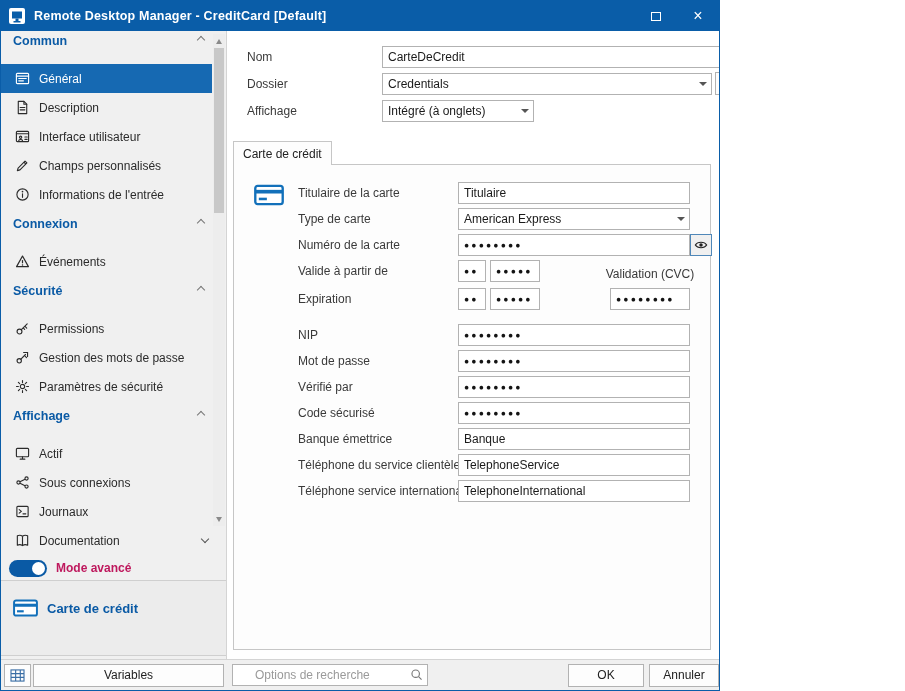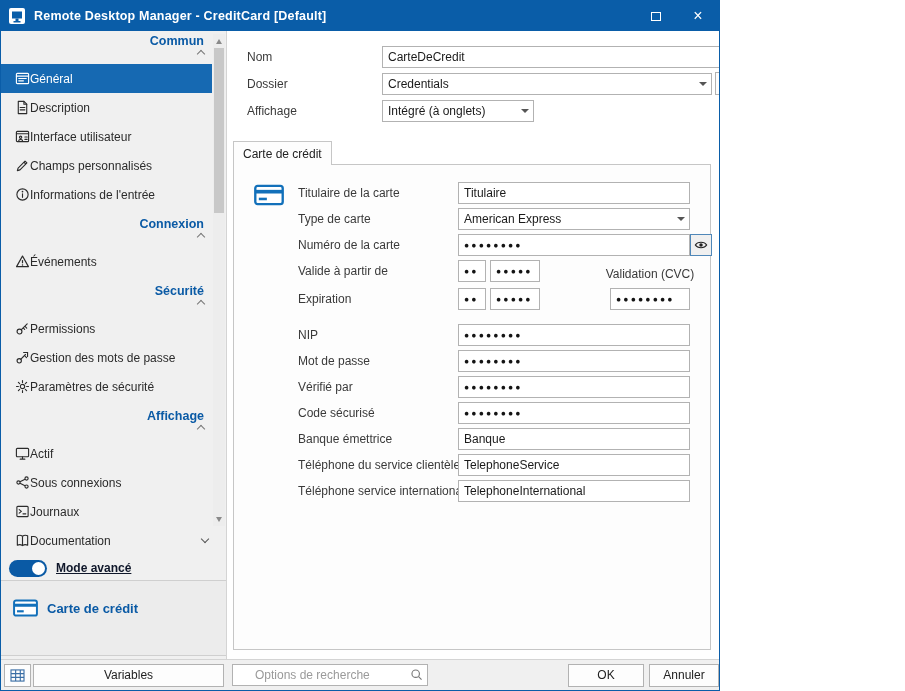--- a/index.html
+++ b/index.html
@@ -12,31 +12,31 @@
   .titlebar .appicon { width:18px; height:18px; margin-right:8px; }
   .titlebar .title { font-size:12.5px; font-weight:bold; letter-spacing:.2px; }
   .win-btns { margin-left:auto; display:flex; height:30px; }
   .win-btn { width:42px; height:30px; display:flex; align-items:center; justify-content:center; color:#fff; cursor:default; }
   .max-glyph { width:10px; height:9px; border:1px solid #fff; display:block; }
   .close-glyph { font-size:16px; line-height:1; }
 
   
   .sidebar { position:absolute; top:30px; left:0; width:226px; bottom:31px; background:#f0f0f0; border-right:1px solid #d4d4d4; }
   .side-list { position:absolute; top:3px; left:0; right:14px; }
-  .section-header { height:30px; display:flex; align-items:flex-end; padding:0 8px 0 12px; color:#0a5aa5; font-weight:bold; font-size:12.5px;flex-direction:column; }
+  .section-header { height:30px; display:flex; align-items:flex-start; padding:0 8px 0 12px; color:#0a5aa5; font-weight:bold; font-size:12.5px; }
   .sec-gap { height:8px; }
   .chev-up { width:6px; height:6px; border-left:1.4px solid #777; border-top:1.4px solid #777; transform:rotate(45deg); margin-left:auto; margin-top:3px; }
   .chev-down { width:6px; height:6px; border-left:1.4px solid #555; border-top:1.4px solid #555; transform:rotate(225deg); margin-left:auto; margin-right:4px; margin-bottom:3px; }
-  .side-item { height:29px; display:flex; align-items:center; padding-left:13px; color:#2b2b2b; }
+  .side-item { height:29px; display:flex; align-items:center; gap:9px; padding-left:13px; color:#2b2b2b; }
   .side-item.selected { background:#1669b2; color:#fff; }
   .side-item .ico { width:16px; display:flex; justify-content:center; flex:none; }
   .toggle-row { height:26px; display:flex; align-items:center; gap:9px; padding-left:8px; }
   .toggle { width:38px; height:17px; border-radius:9px; background:#0a5aa5; position:relative; flex:none; }
   .toggle .knob { position:absolute; right:2px; top:2px; width:13px; height:13px; border-radius:50%; background:#fff; }
-  .toggle-label { font-weight:bold; color:#0f172a;text-decoration:underline; }
+  .toggle-label { font-weight:bold; color:#be185d; }
   .entry-box { position:absolute; left:0; right:0; bottom:3px; height:76px; background:#ececec; border-top:1px solid #cfcfcf; border-bottom:1px solid #cfcfcf; padding:18px 12px 0 12px; display:flex; align-items:flex-start; gap:9px; }
   .entry-label { color:#0a5aa5; font-weight:bold; font-size:13px; margin-top:2px; }
 
   
   .vscroll { position:absolute; top:3px; right:1px; width:12px; height:492px; background:#ededed; }
   .sb-arrow { position:absolute; left:0; width:12px; height:12px; display:flex; align-items:center; justify-content:center; }
   .tri-up { width:0; height:0; border-left:3.5px solid transparent; border-right:3.5px solid transparent; border-bottom:5px solid #8a8a8a; }
   .tri-dn { width:0; height:0; border-left:3.5px solid transparent; border-right:3.5px solid transparent; border-top:5px solid #8a8a8a; }
   .sb-thumb { position:absolute; left:1px; top:14px; width:10px; height:165px; background:#c8c8c8; }
 

